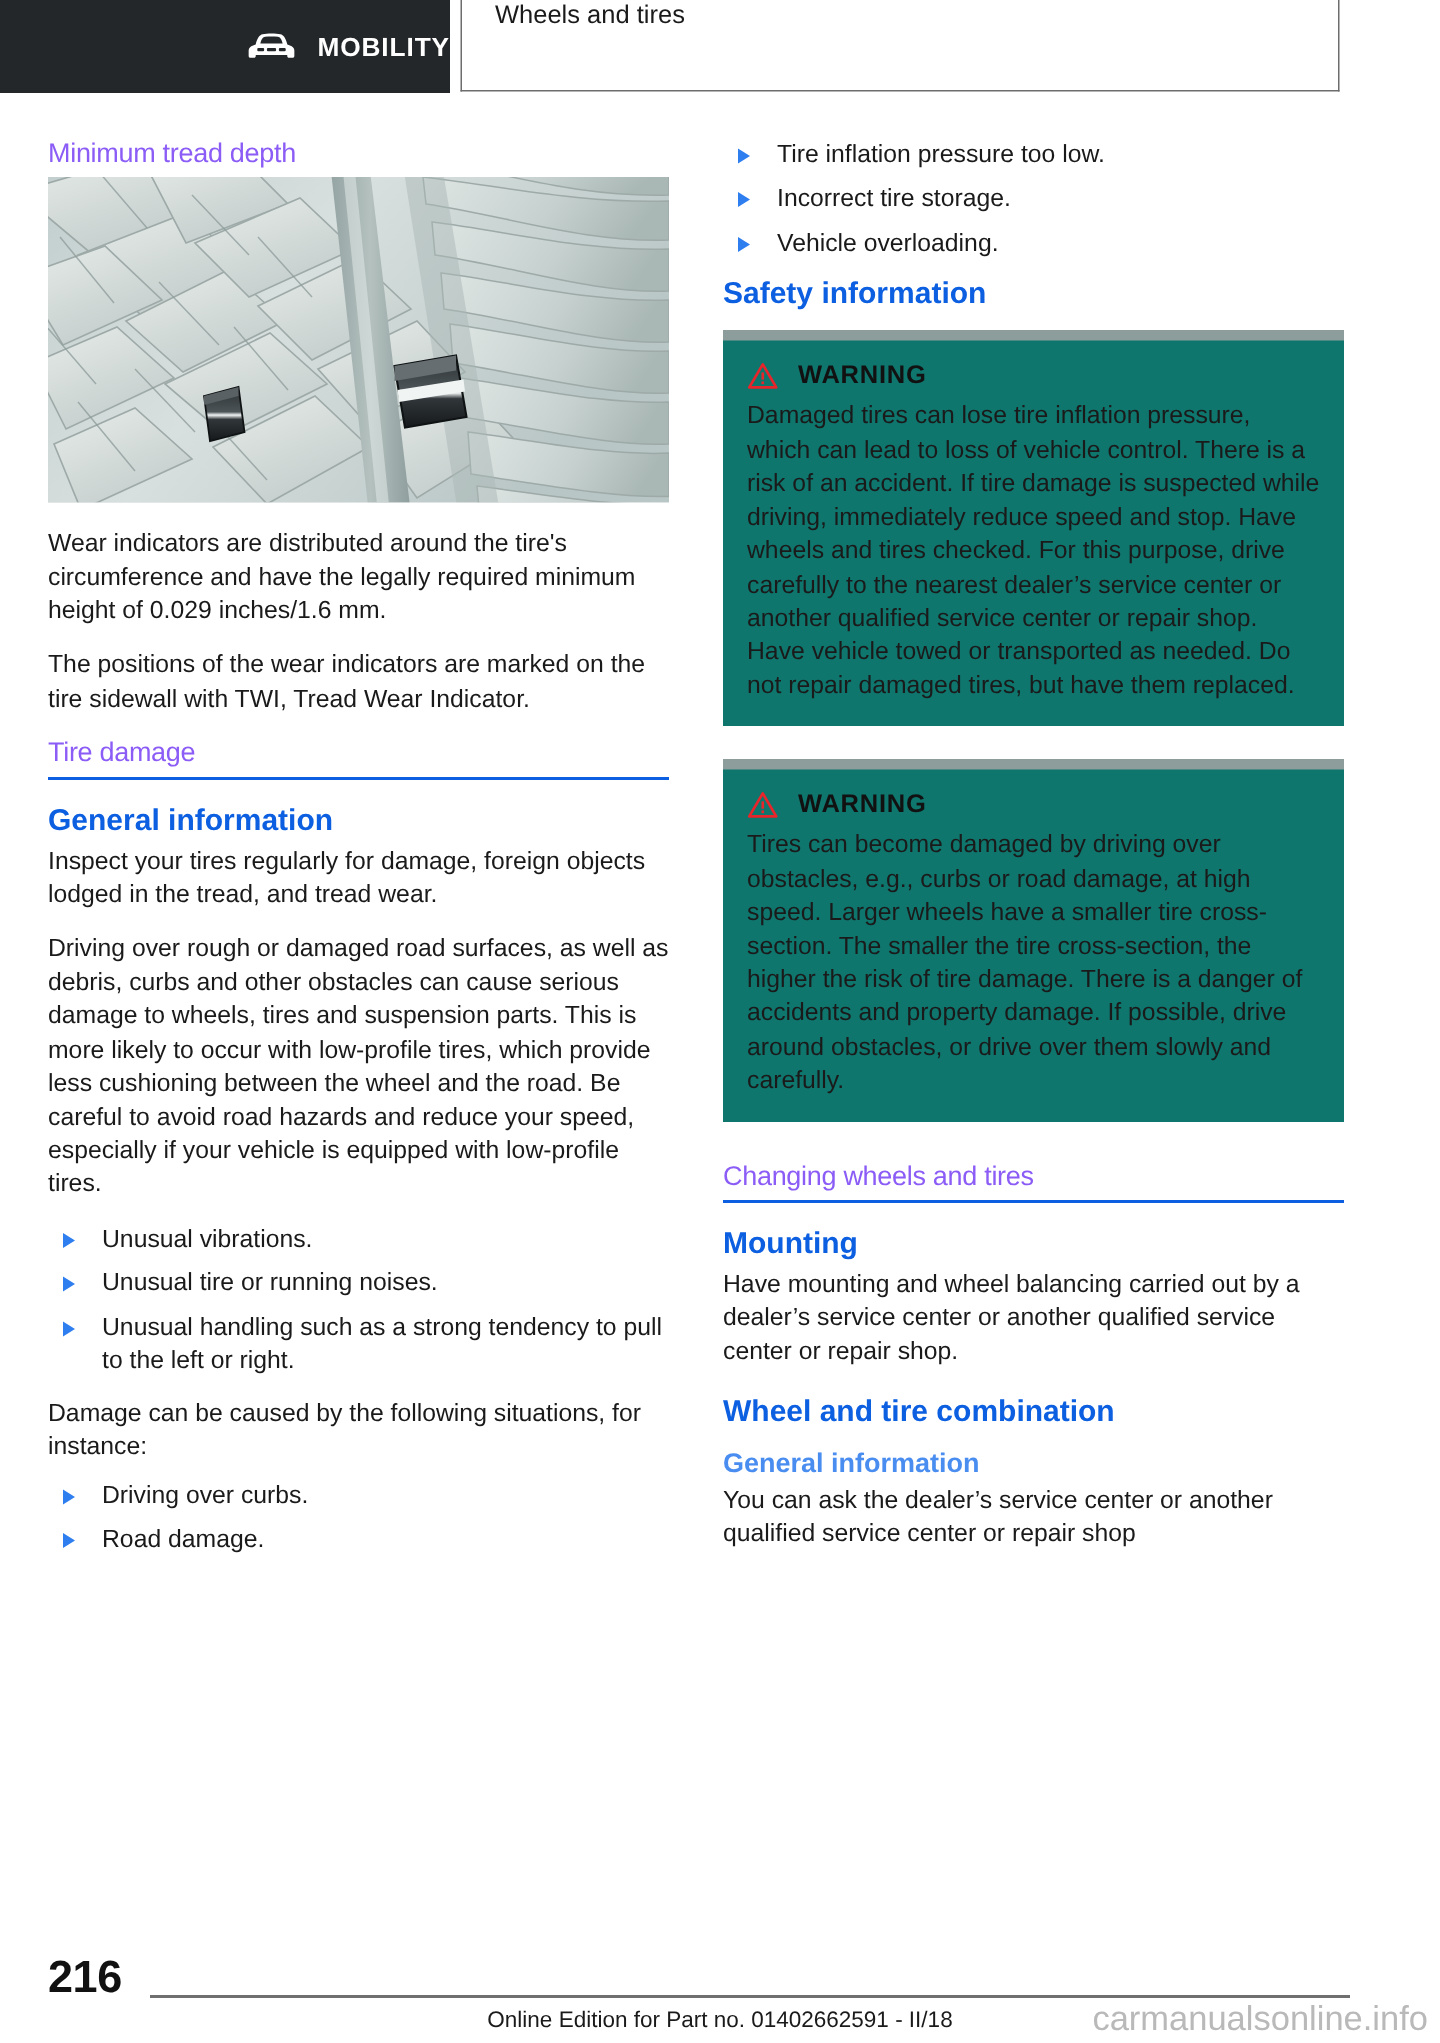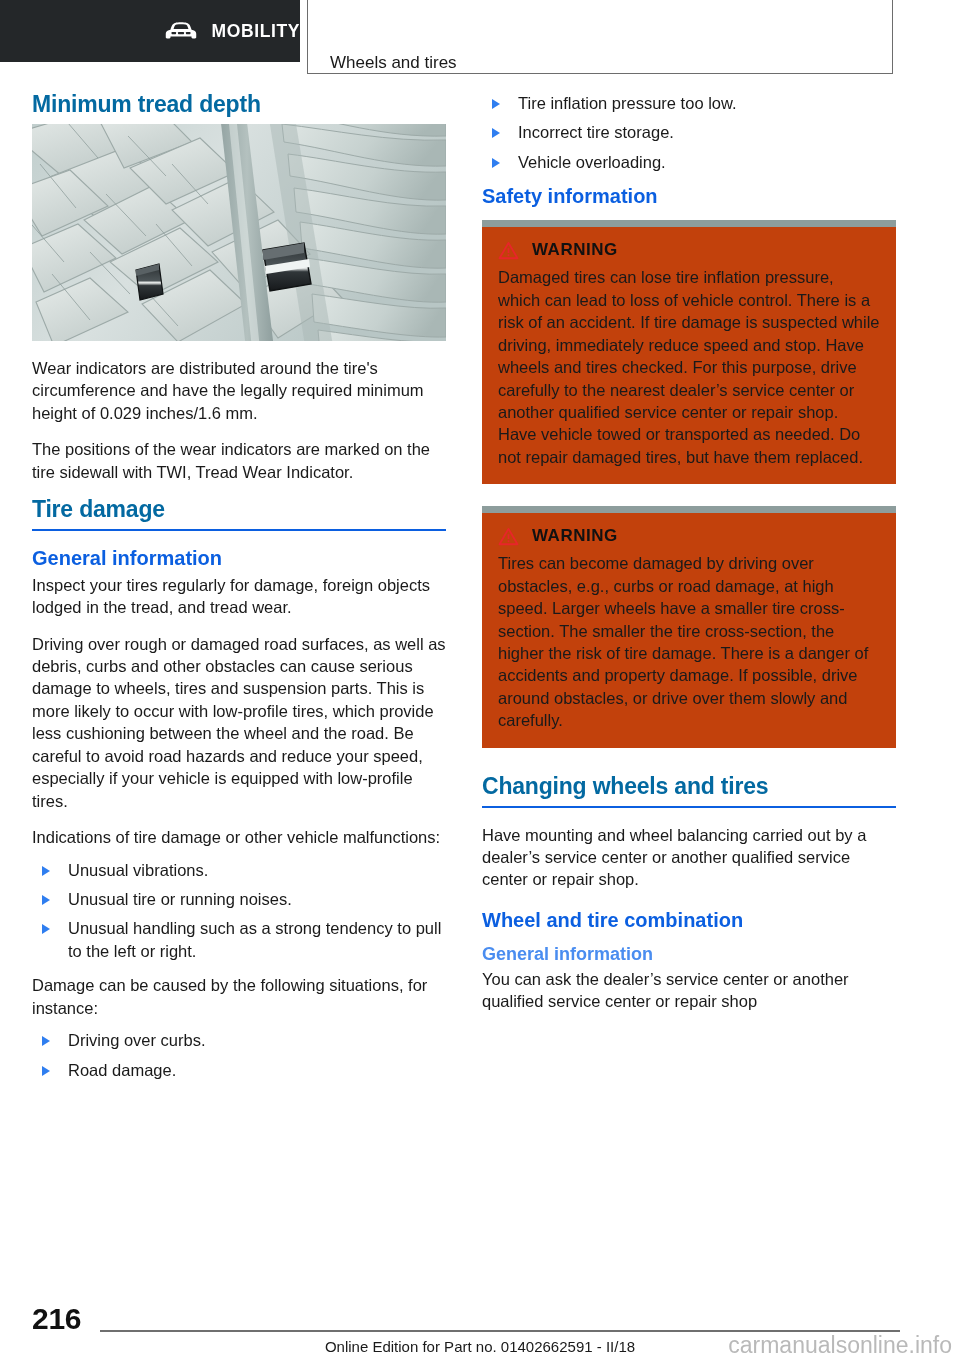--- a/index.html
+++ b/index.html
@@ -47,27 +47,27 @@
     font-weight: bold;
     letter-spacing: 0.6px;
     margin-left: 14px;
     white-space: nowrap;
   }
   .header-tab-light {
     position: absolute;
     left: 307px;
     top: 0;
     width: 586px;
-    height: 74px;
+    height: 61px;
     background: #ffffff;
     border: 1px solid #6d6d6d;
     border-top: none;
     box-sizing: border-box;
     display: flex;
-    align-items: flex-end;
+    align-items: flex-start;
     padding-left: 22px;
   }
   .header-tab-light .label {
     color: #1a1a1a;
     font-size: 17px;
     white-space: nowrap;
   }
 
   
   .page {
@@ -82,23 +82,23 @@
     box-sizing: border-box;
     gap: 36px;
   }
   .col {
     width: 414px;
     flex: 0 0 414px;
   }
 
   
   h1.chapter {
-    font-size: 23px;
-    font-weight: bold;
-    color: #0369a1;
+    font-size: 18px;
+    font-weight: normal;
+    color: #8b5cf6;
     margin: 0 0 6px 0;
     letter-spacing: -0.2px;
     line-height: 1.12;
   }
   h1.chapter.ruled {
     border-bottom: 2.5px solid #0b5fe0;
     padding-bottom: 6px;
     margin-bottom: 16px;
   }
   h2.section {
@@ -155,21 +155,21 @@
     height: 217px;
     margin: 6px 0 16px 0;
     overflow: hidden;
     background: #c9d2d1;
     position: relative;
   }
   .figure svg { display: block; }
 
   
   .warnbox {
-    background: #c2410c;
+    background: #0f766e;
     margin: 0 0 22px 0;
     padding: 0 0 16px 0;
   }
   .warnbox .topbar {
     height: 7px;
     background: #8d9d9c;
     width: 100%;
   }
   .warnbox .inner { padding: 13px 16px 0 16px; }
   .warn-title {
@@ -363,21 +363,20 @@
 
       <p class="body">Wear indicators are distributed around the tire's circumference and have the legally required minimum height of 0.029 inches/1.6 mm.</p>
       <p class="body">The positions of the wear indicators are marked on the tire sidewall with TWI, Tread Wear Indicator.</p>
 
       <h1 class="chapter ruled">Tire damage</h1>
 
       <h2 class="section">General information</h2>
       <p class="body">Inspect your tires regularly for damage, foreign objects lodged in the tread, and tread wear.</p>
       <p class="body">Driving over rough or damaged road surfaces, as well as debris, curbs and other obstacles can cause serious damage to wheels, tires and suspension parts. This is more likely to occur with low-profile tires, which provide less cushioning between the wheel and the road. Be careful to avoid road hazards and reduce your speed, especially if your vehicle is equipped with low-profile tires.</p>
 
-      <p class="body tight">Indications of tire damage or other vehicle malfunctions:</p>
       <ul class="bullets">
         <li><span class="tri"></span><span>Unusual vibrations.</span></li>
         <li><span class="tri"></span><span>Unusual tire or running noises.</span></li>
         <li><span class="tri"></span><span>Unusual handling such as a strong tendency to pull to the left or right.</span></li>
       </ul>
 
       <p class="body tight">Damage can be caused by the following situations, for instance:</p>
       <ul class="bullets">
         <li><span class="tri"></span><span>Driving over curbs.</span></li>
         <li><span class="tri"></span><span>Road damage.</span></li>
@@ -420,20 +419,21 @@
               <rect x="11" y="15.4" width="2" height="2.1" fill="#e8252a"></rect>
             </svg>
             <span class="wtext">WARNING</span>
           </div>
           <p>Tires can become damaged by driving over obstacles, e.g., curbs or road damage, at high speed. Larger wheels have a smaller tire cross-section. The smaller the tire cross-section, the higher the risk of tire damage. There is a danger of accidents and property damage. If possible, drive around obstacles, or drive over them slowly and carefully.</p>
         </div>
       </div>
 
       <h1 class="chapter ruled" style="margin-top:26px;">Changing wheels and tires</h1>
 
+      <h2 class="section">Mounting</h2>
       <p class="body">Have mounting and wheel balancing carried out by a dealer’s service center or another qualified service center or repair shop.</p>
 
       <h2 class="section" style="margin-top:18px;">Wheel and tire combination</h2>
       <h3 class="subsection">General information</h3>
       <p class="body">You can ask the dealer’s service center or another qualified service center or repair shop</p>
 
     </div>
   </div>
 </div>
 

